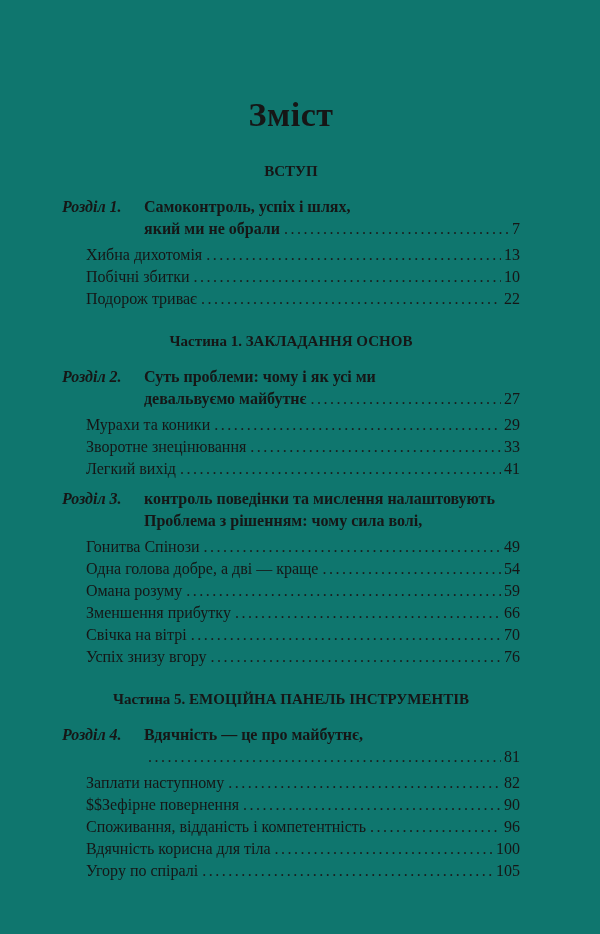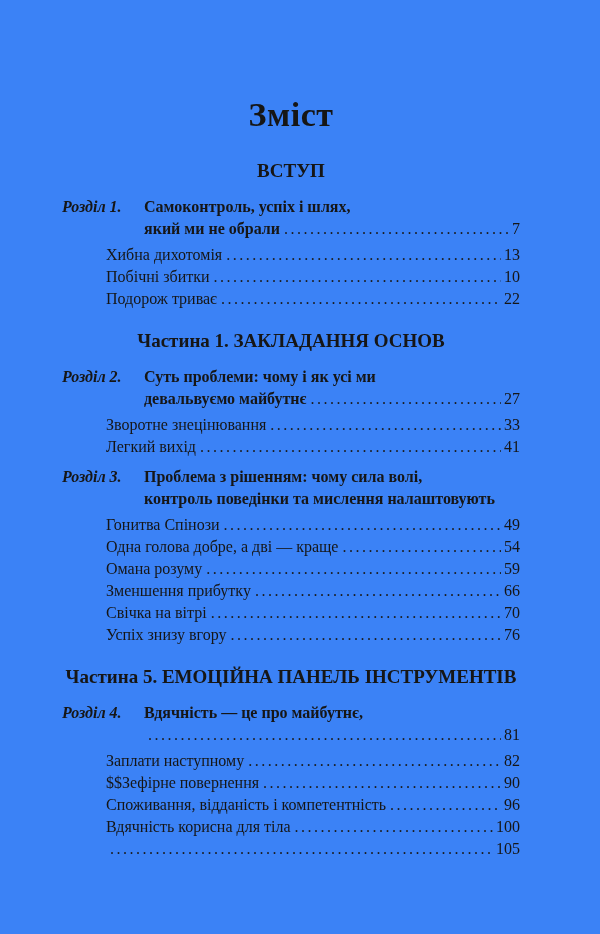--- a/index.html
+++ b/index.html
@@ -5,40 +5,40 @@
   html, body {
     margin: 0;
     padding: 0;
     background: #ffffff;
   }
   .page {
     position: relative;
     width: 600px;
     height: 934px;
     box-sizing: border-box;
-    background: #3b82f6;
+    background: #0f766e;
     color: #161616;
     font-family: "Liberation Serif", "DejaVu Serif", serif;
     font-size: 16px;
     line-height: 22px;
     padding: 96px 80px 0 62px;
     overflow: hidden;
   }
   .page-title {
     font-size: 34px;
     line-height: 38px;
     font-weight: bold;
     text-align: center;
     margin: 0 0 26px 0;
     letter-spacing: 0.5px;
   }
   .section-heading {
     font-weight: bold;
     text-align: center;
-    font-size: 19px;
+    font-size: 15px;
     margin: 20px 0 14px 0;
     white-space: nowrap;
   }
   .chapter {
     display: flex;
     align-items: flex-start;
     margin: 8px 0 4px 0;
     gap: 11px;
   }
   .ch-label {
@@ -77,21 +77,21 @@
   .dots::after {
     content: "...................................................................................................................................";
   }
   .page-num {
     flex: 0 0 auto;
     font-weight: normal;
     text-align: right;
     white-space: nowrap;
   }
   .sub {
-    margin-left: 44px;
+    margin-left: 24px;
   }
 </style>
 </head>
 <body>
 
 <div class="page">
   <h1 class="page-title">Зміст</h1>
   <div id="toc">
       <div class="section-heading">ВСТУП</div>
       <div class="chapter">
@@ -126,34 +126,39 @@
         <div class="ch-body">
           <div class="ch-line">Суть проблеми: чому і як усі ми</div>
           <div class="ch-line leader-row">
             <span class="entry-text">девальвуємо майбутнє</span>
             <span class="dots"></span>
             <span class="page-num">27</span>
           </div>
         </div>
       </div>
       <div class="sub leader-row">
+        <span class="entry-text">Мурахи та коники</span>
+        <span class="dots"></span>
+        <span class="page-num">29</span>
+      </div>
+      <div class="sub leader-row">
         <span class="entry-text">Зворотне знецінювання</span>
         <span class="dots"></span>
         <span class="page-num">33</span>
       </div>
       <div class="sub leader-row">
         <span class="entry-text">Легкий вихід</span>
         <span class="dots"></span>
         <span class="page-num">41</span>
       </div>
       <div class="chapter">
         <span class="ch-label">Розділ 3.</span>
         <div class="ch-body">
+          <div class="ch-line">контроль поведінки та мислення налаштовують</div>
           <div class="ch-line">Проблема з рішенням: чому сила волі,</div>
-          <div class="ch-line">контроль поведінки та мислення налаштовують</div>
         </div>
       </div>
       <div class="sub leader-row">
         <span class="entry-text">Гонитва Спінози</span>
         <span class="dots"></span>
         <span class="page-num">49</span>
       </div>
       <div class="sub leader-row">
         <span class="entry-text">Одна голова добре, а дві — краще</span>
         <span class="dots"></span>
@@ -204,17 +209,18 @@
         <span class="entry-text">Споживання, відданість і компетентність</span>
         <span class="dots"></span>
         <span class="page-num">96</span>
       </div>
       <div class="sub leader-row">
         <span class="entry-text">Вдячність корисна для тіла</span>
         <span class="dots"></span>
         <span class="page-num">100</span>
       </div>
       <div class="sub leader-row">
+        <span class="entry-text">Угору по спіралі</span>
         <span class="dots"></span>
         <span class="page-num">105</span>
       </div>
     </div>
 </div>
 
 </body></html>

